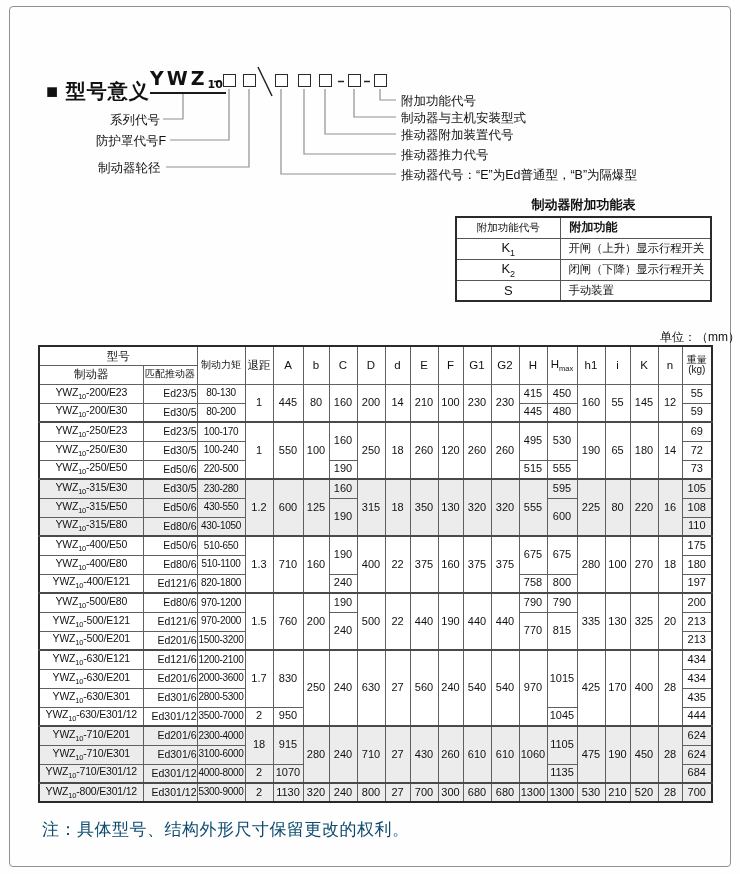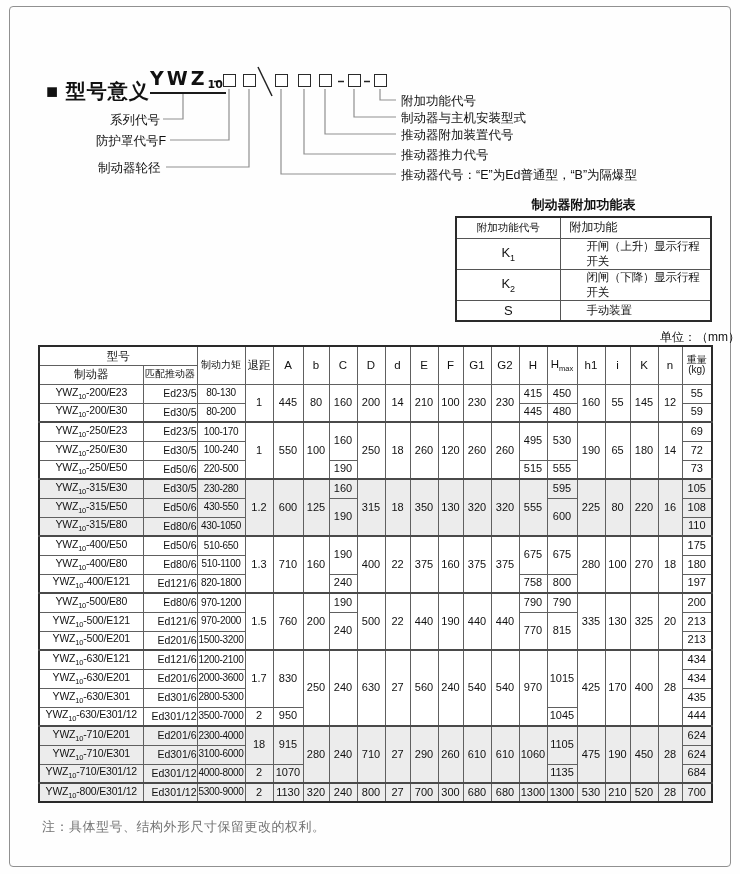--- a/index.html
+++ b/index.html
@@ -12,45 +12,45 @@
     overflow:hidden;
   }
   .page { position:absolute; inset:0; width:740px; height:874px; background:#fefefe; }
   .frame { position:absolute; left:9px; top:6px; width:722px; height:861px;
            border:1px solid #909090; border-radius:4px; }
 
   .sec-title { position:absolute; font-size:20px; font-weight:bold; color:#111; letter-spacing:1px;margin-top:40px; }
   #sec1 { left:46px; top:38px; }
   #sec2 { left:46px; top:314px; }
   #unit-label { position:absolute; left:612px; top:329px; font-size:12px; color:#111;margin-left:48px; }
-  #note { position:absolute; left:42px; top:818px; font-size:13px; color:#737373; letter-spacing:0.5px;font-family:Liberation Serif, serif; }
+  #note { position:absolute; left:42px; top:818px; font-size:17px; color:#0c4a6e; letter-spacing:0.5px;font-family:Liberation Serif, serif; }
 
   
   .diagram { position:absolute; left:0; top:12px; width:740px; height:195px; }
   .diagram svg { position:absolute; left:0; top:0; pointer-events:none; }
   .ywz { position:absolute; left:150px; top:55px; font-size:19px; font-weight:bold;
          letter-spacing:3px; color:#111; border-bottom:2px solid #1a1a1a;
          padding:0 3px 1px 0; font-family:"DejaVu Sans",sans-serif; }
   .ywz sub { font-size:11px; letter-spacing:0; vertical-align:-3px; }
   .mbox { position:absolute; top:62px; width:13px; height:13px;
           border:1.5px solid #2a2a2a; background:#fff; }
   .dlabel { position:absolute; font-size:12.5px; color:#111; white-space:nowrap; }
   .dlabel.r { text-align:left; }
 
   
   #fn-title { position:absolute; left:455px; top:196px; width:257px;
               text-align:center; font-size:13px; font-weight:bold; color:#111; }
   .fn-table { position:absolute; left:455px; top:216px; border-collapse:collapse;
               table-layout:fixed; border:2px solid #2a2a2a; background:#fff; }
   .fn-table th, .fn-table td { border:1px solid #555; height:21px; color:#111; }
   .fn-table th.fh1 { font-size:10.5px; font-weight:normal; text-align:center; width:104px; }
-  .fn-table th.fh2 { font-size:12px; font-weight:normal; text-align:left; padding-left:9px; width:151px; }
+  .fn-table th.fh2 { font-size:12px; font-weight:bold; text-align:left; padding-left:9px; width:151px; }
   .fn-table td.fcode { text-align:center; font-size:13px; }
   .fn-table td.fcode sub { font-size:9px; }
-  .fn-table td.fdesc { text-align:left; padding-left:26px; font-size:11.5px; letter-spacing:-0.2px; }
+  .fn-table td.fdesc { text-align:left; padding-left:8px; font-size:11.5px; letter-spacing:-0.2px; }
 
   
   .main { position:absolute; left:38px; top:345px; border-collapse:collapse;
           table-layout:fixed; border:2px solid #2a2a2a; background:#fff; }
   .main th, .main td { border:1px solid #606060; text-align:center;
           font-size:11px; height:19px; padding:0; line-height:1.05;
           color:#111; overflow:hidden; white-space:nowrap; }
   .main th { font-weight:normal; font-size:11.5px; }
   .main th.small { font-size:10px; }
   .main th.wt { font-size:10px; line-height:1; }
@@ -411,21 +411,21 @@
         <tr class="shade gs">
           <td class="model">YWZ<sub>10</sub>-710/E201</td>
           <td class="thr">Ed201/6</td>
           <td class="tq">2300-4000</td>
           <td rowspan="2">18</td>
           <td rowspan="2">915</td>
           <td rowspan="3">280</td>
           <td rowspan="3">240</td>
           <td rowspan="3">710</td>
           <td rowspan="3">27</td>
-          <td rowspan="3">290</td>
+          <td rowspan="3">430</td>
           <td rowspan="3">260</td>
           <td rowspan="3">610</td>
           <td rowspan="3">610</td>
           <td rowspan="3">1060</td>
           <td rowspan="2">1105</td>
           <td rowspan="3">475</td>
           <td rowspan="3">190</td>
           <td rowspan="3">450</td>
           <td rowspan="3">28</td>
           <td>624</td>

